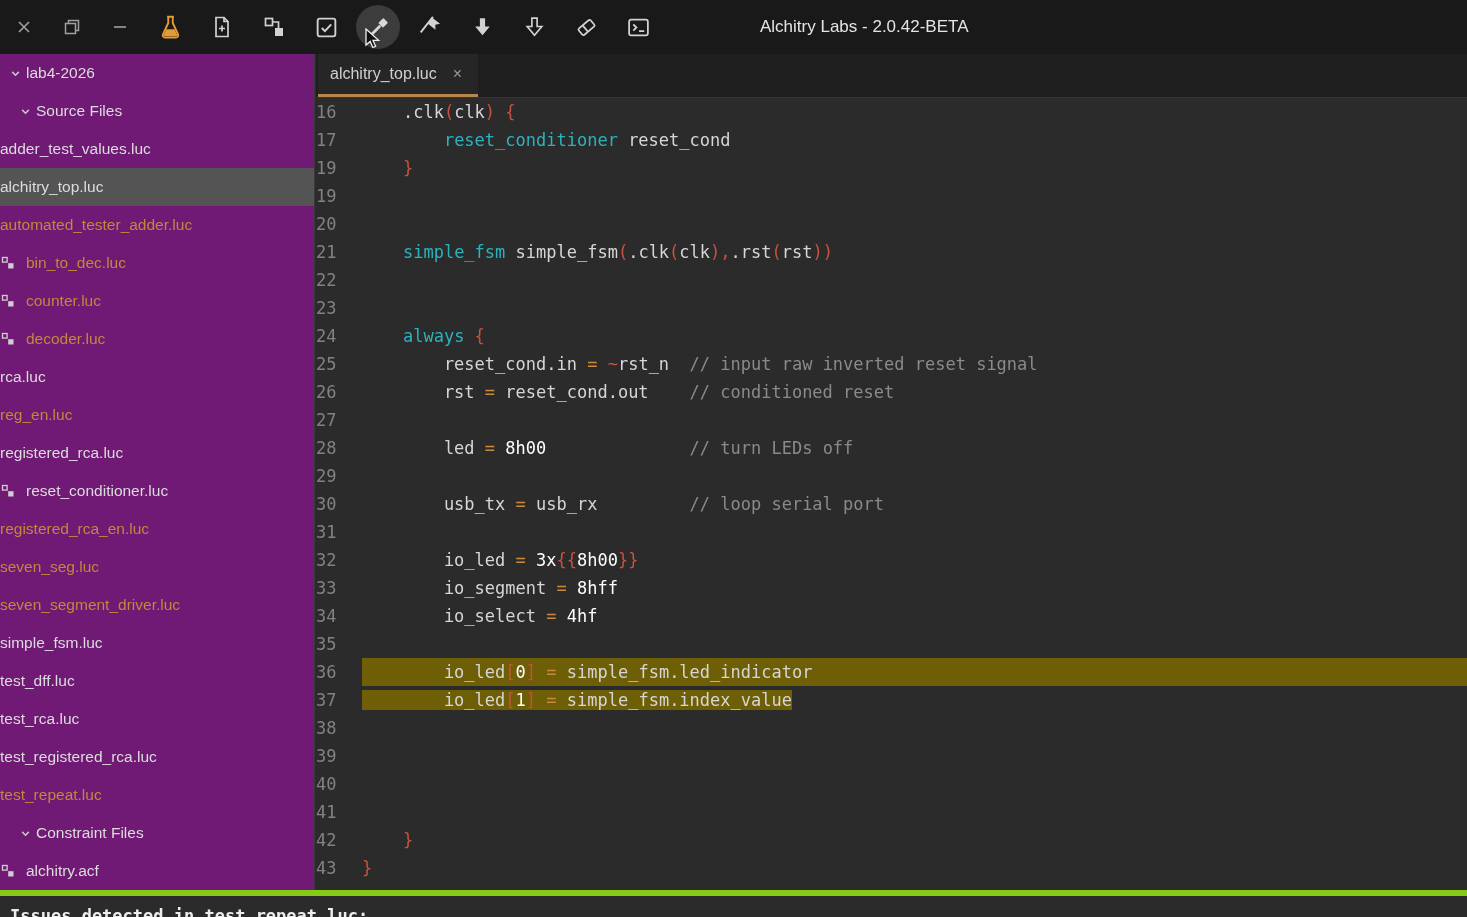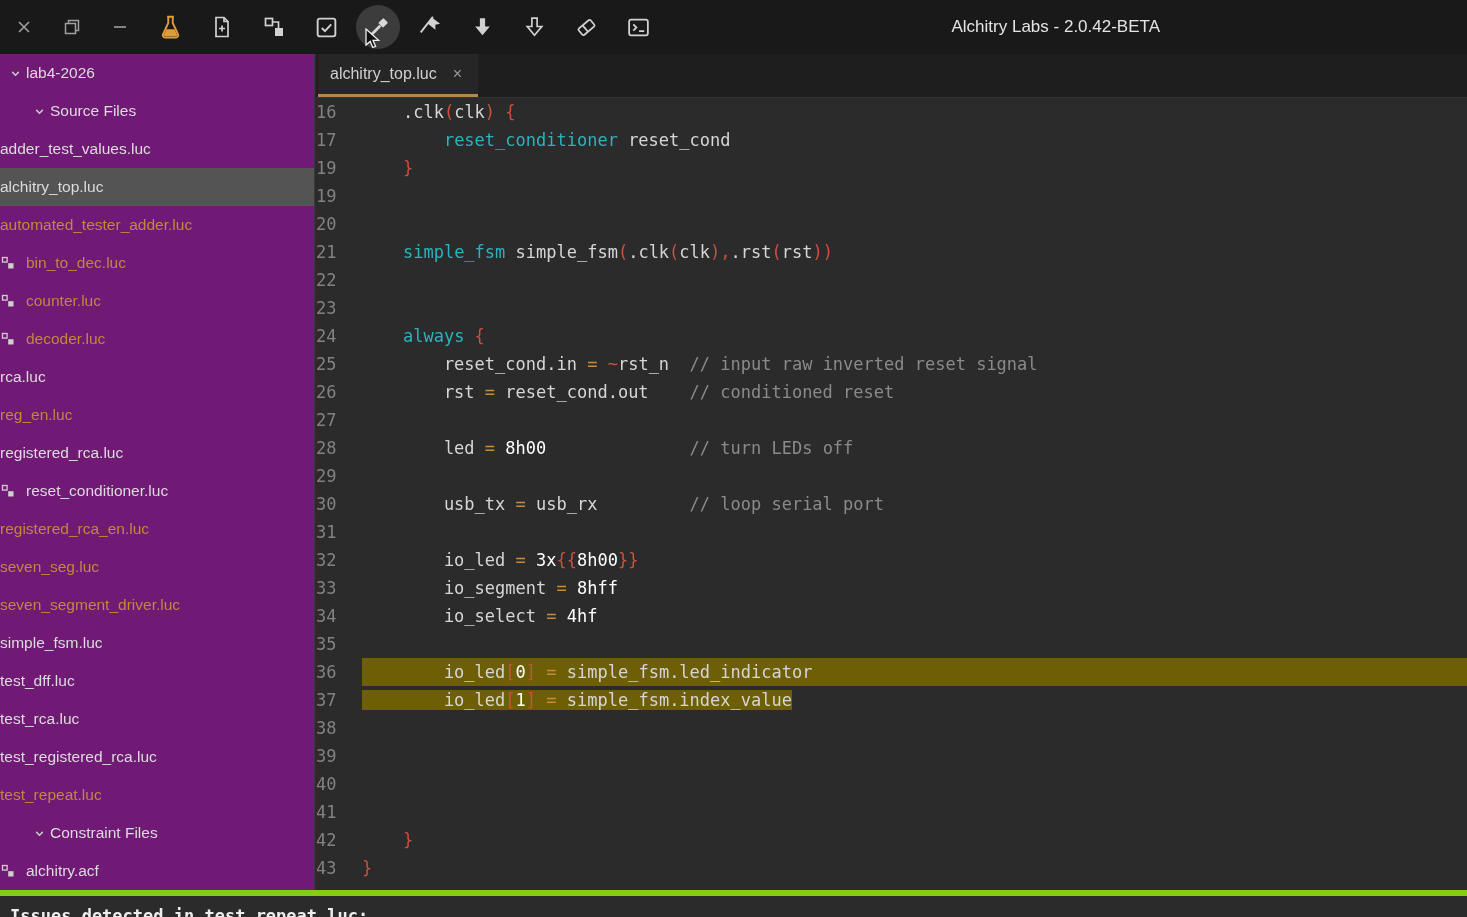--- a/index.html
+++ b/index.html
@@ -3,28 +3,28 @@
 <meta charset="utf-8">
 <style>
   html,body{margin:0;padding:0;background:#1a1a1a;}
   .app{position:relative;width:1467px;height:917px;background:#2b2b2b;overflow:hidden;
        font-family:"Liberation Sans","DejaVu Sans",sans-serif;-webkit-font-smoothing:antialiased;}
   
   .topbar{position:absolute;left:0;top:0;width:100%;height:54px;background:#191919;}
   .tbtn{position:absolute;top:9px;width:36px;height:36px;display:flex;align-items:center;justify-content:center;
         background:none;border:none;padding:0;cursor:pointer;}
   .hover-circle{position:absolute;left:356px;top:5px;width:44px;height:44px;border-radius:50%;background:#3c3c3c;}
-  .apptitle{position:absolute;top:0;left:760px;width:400px;height:54px;line-height:54px;text-align:right;
+  .apptitle{position:absolute;top:0;left:760px;width:400px;height:54px;line-height:54px;text-align:left;
             color:#e4e4e4;font-size:17px;}
   
   .sidebar{position:absolute;left:0;top:54px;width:315px;height:836px;background:#701a75;
            border-right:1px solid #3a3a3a;overflow:hidden;box-sizing:border-box;}
   .tree-row{height:38px;display:flex;align-items:center;font-size:15.5px;cursor:pointer;box-sizing:border-box;}
   .tree-row.selected{background:#545454;}
-  .ind0{padding-left:7px}.ind1{padding-left:31px}.ind2{}
+  .ind0{padding-left:7px}.ind1{padding-left:17px}.ind2{}
   .chev{width:16px;height:16px;display:flex;align-items:center;justify-content:center;margin-right:3px;flex:none;}
   .ficon{width:15px;height:15px;display:flex;align-items:center;justify-content:center;margin-right:11px;flex:none;}
   .tlabel{white-space:nowrap;}
   .tlabel.white{color:#dcdcdc}.tlabel.orange{color:#c4873c}
   
   .tabbar{position:absolute;left:316px;top:54px;right:0;height:44px;background:#1e1e1e;
           border-bottom:1px solid #343434;box-sizing:border-box;}
   .tab{position:absolute;left:2px;top:0;height:43px;display:flex;align-items:center;
        padding:0 16px 0 12px;background:#262626;border-bottom:3px solid #b8854d;box-sizing:border-box;
        color:#d0d0d0;font-size:16px;cursor:pointer;}

